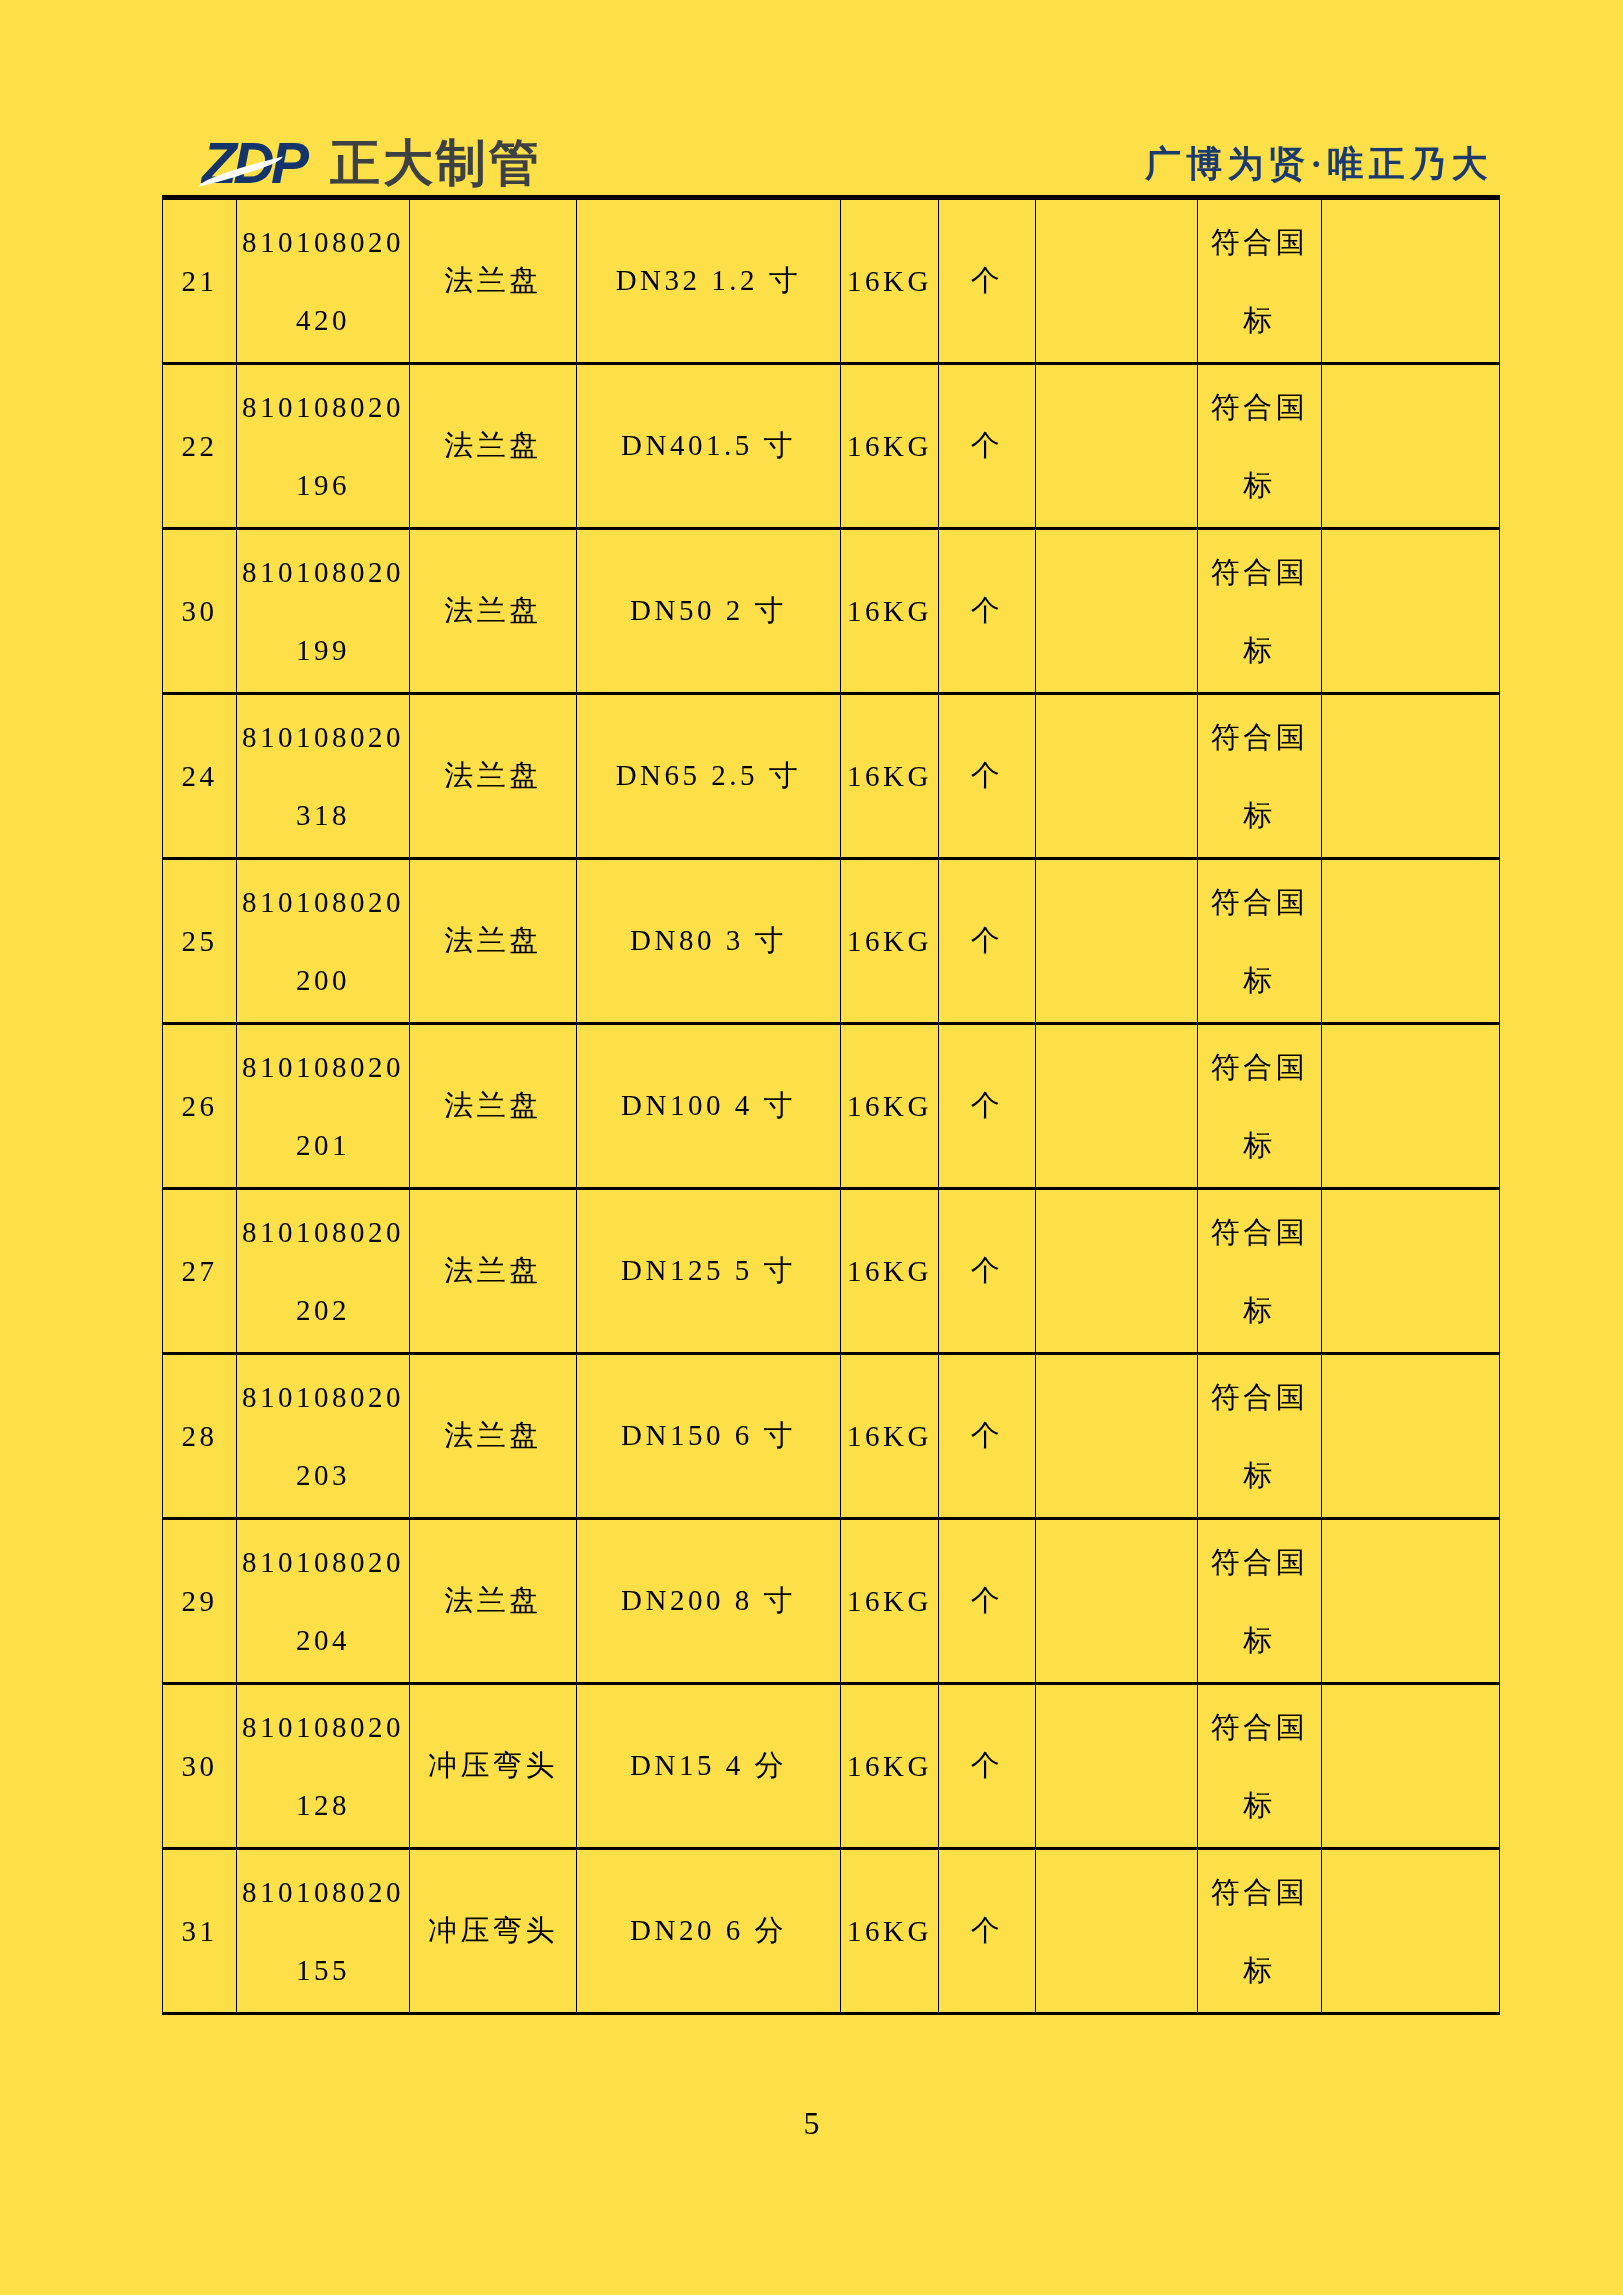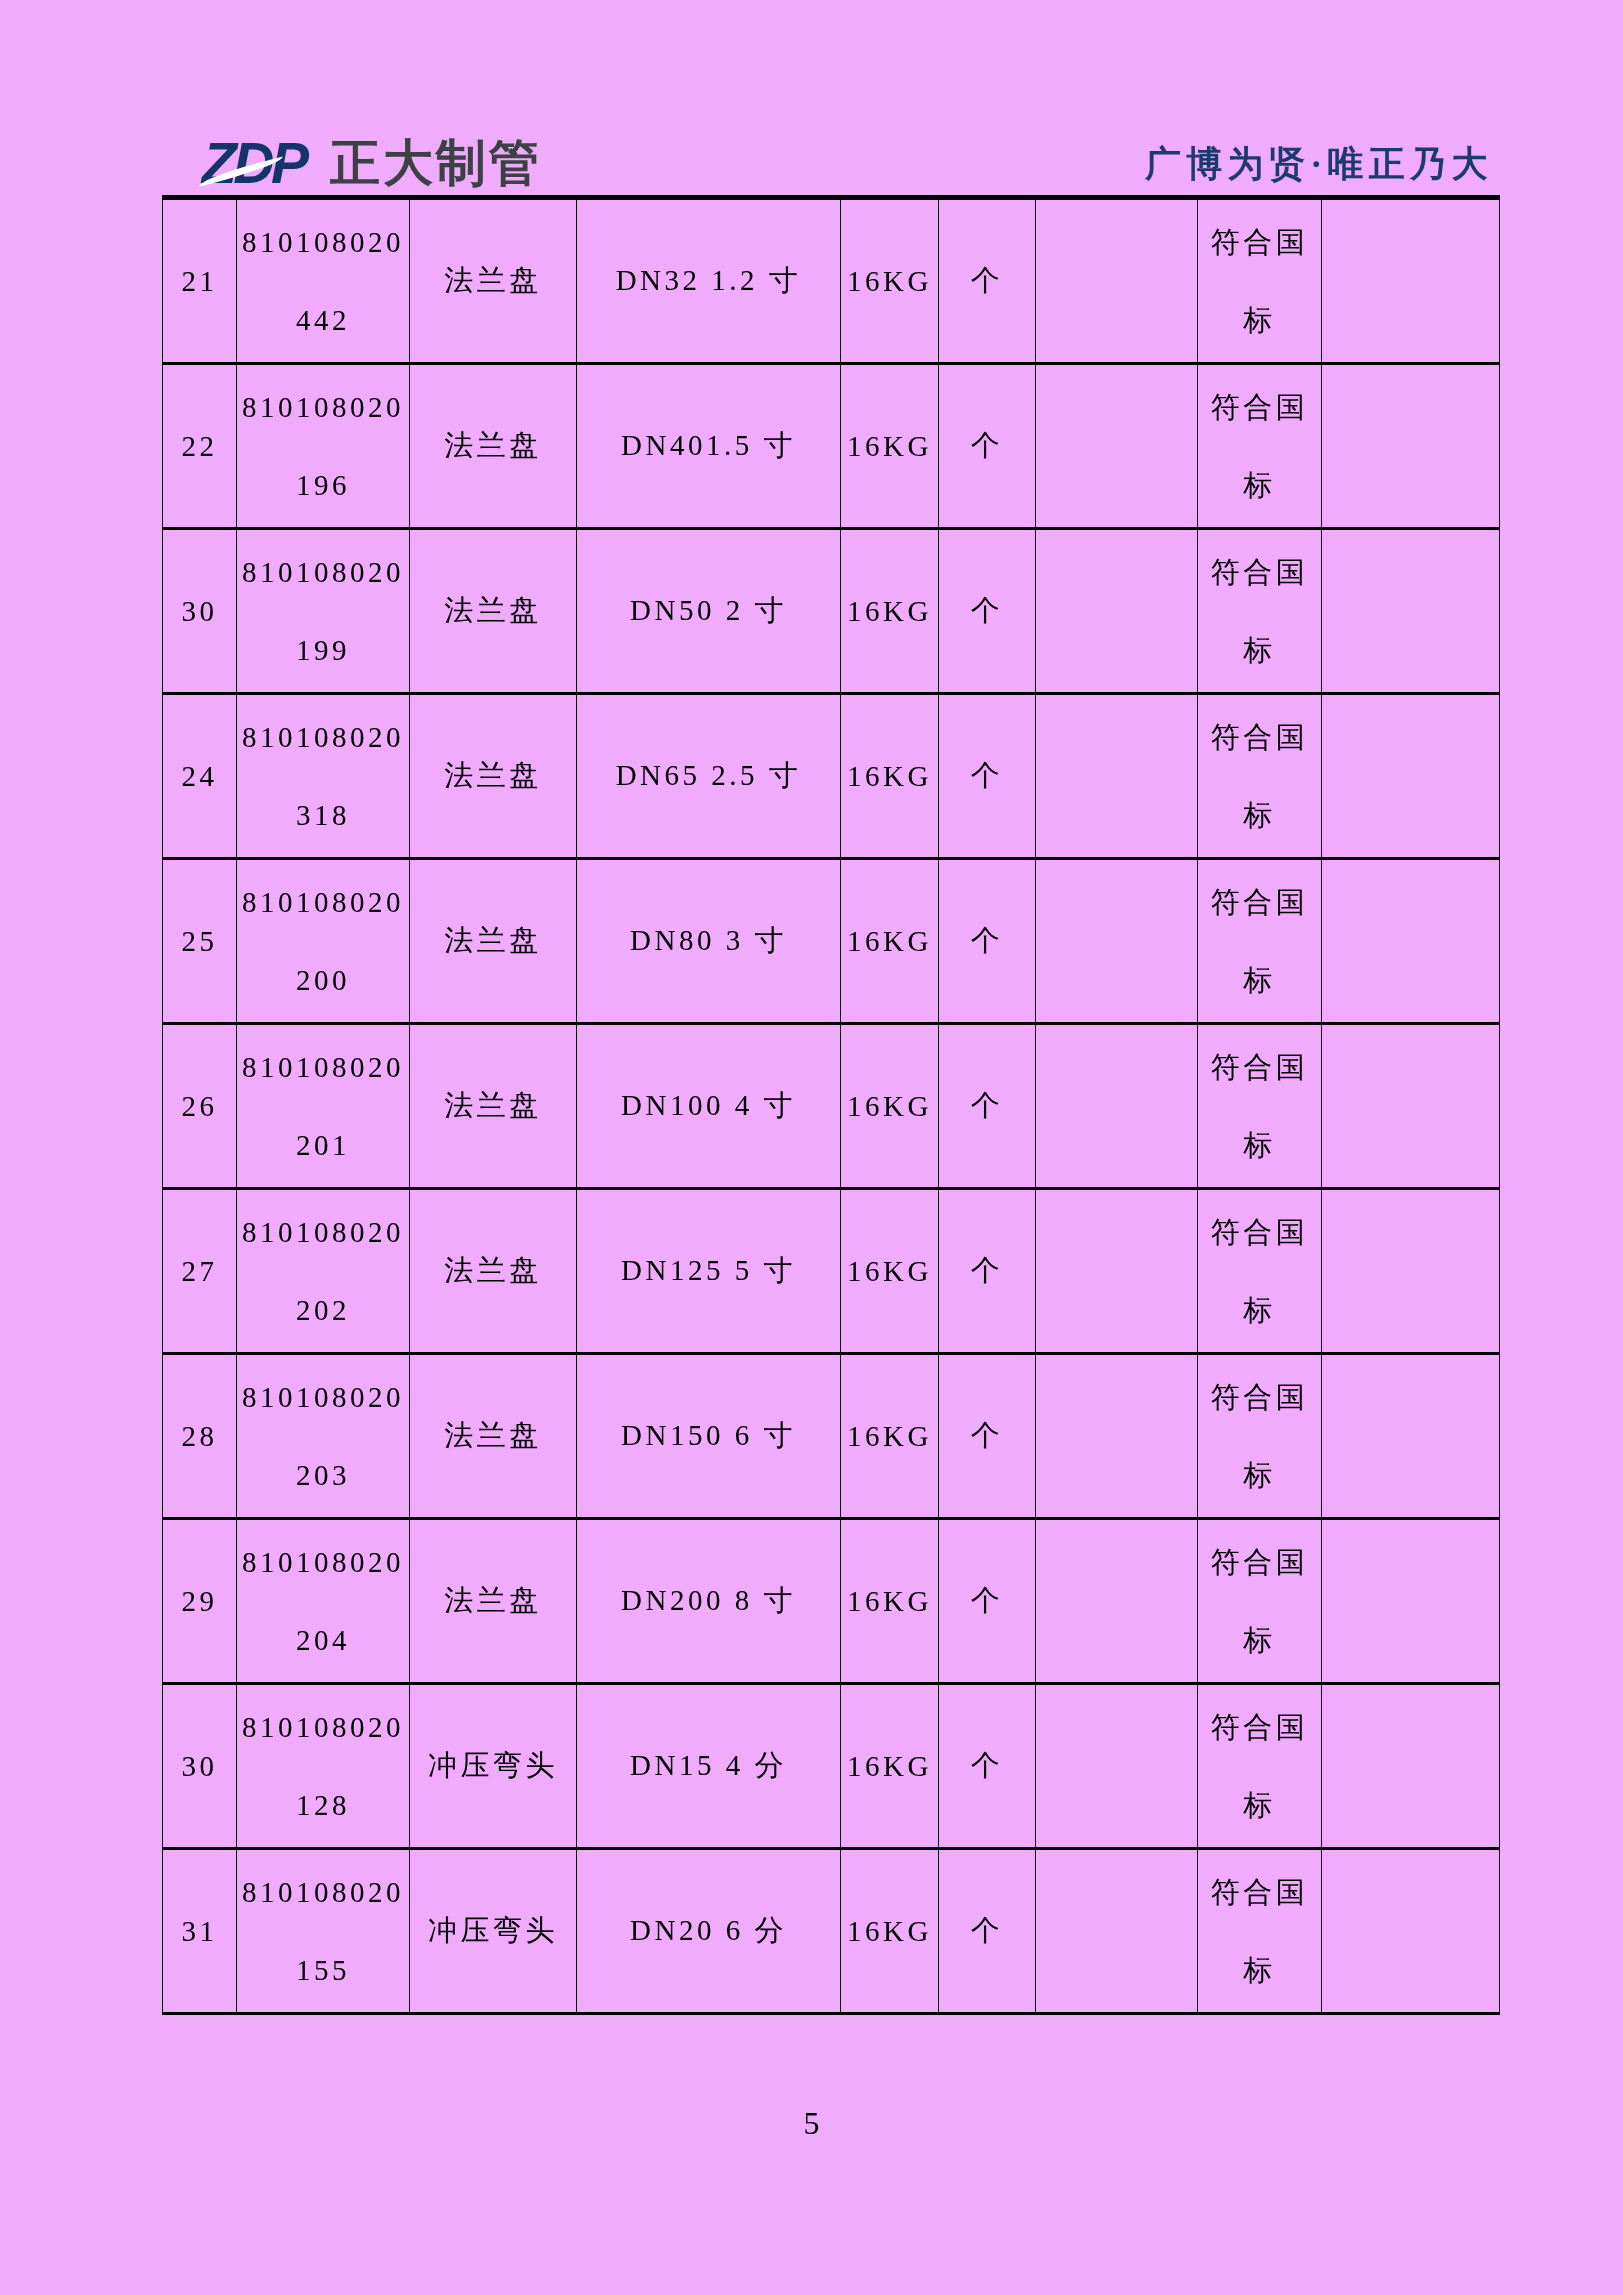--- a/index.html
+++ b/index.html
@@ -1,20 +1,20 @@
 <!DOCTYPE html>
 <html style="font-size:9.4px"><head>
 <meta charset="utf-8">
 <style>
   html, body { margin: 0; padding: 0; background: #888; }
   .page {
     position: relative;
     width: 1623px;
     height: 2295px;
-    background: #f0abfc;
+    background: #fde047;
     overflow: hidden;
     font-family: "Liberation Serif", "DejaVu Serif", serif;
     color: #000;
   }
 
   
   .logo {
     position: absolute;
     left: 202px;
     top: 137px;
@@ -134,21 +134,21 @@
         <col style="width:97px">
       <col style="width:162px">
         <col style="width:124px">
         <col style="width:178px">
     </colgroup>
     <tbody id="table-body">
   <tr>
     <td class="c-num"><span>21</span></td>
     <td class="c-code twoline">
       <div>810108020</div>
-      <div>442</div>
+      <div>420</div>
     </td>
     <td class="c-name"><span>法兰盘</span></td>
     <td class="c-spec"><span>DN32 1.2 寸</span></td>
     <td class="c-press"><span>16KG</span></td>
     <td class="c-unit"><span>个</span></td>
     <td class="c-blank"></td>
     <td class="c-std twoline">
       <div>符合国</div>
       <div>标</div>
     </td>

